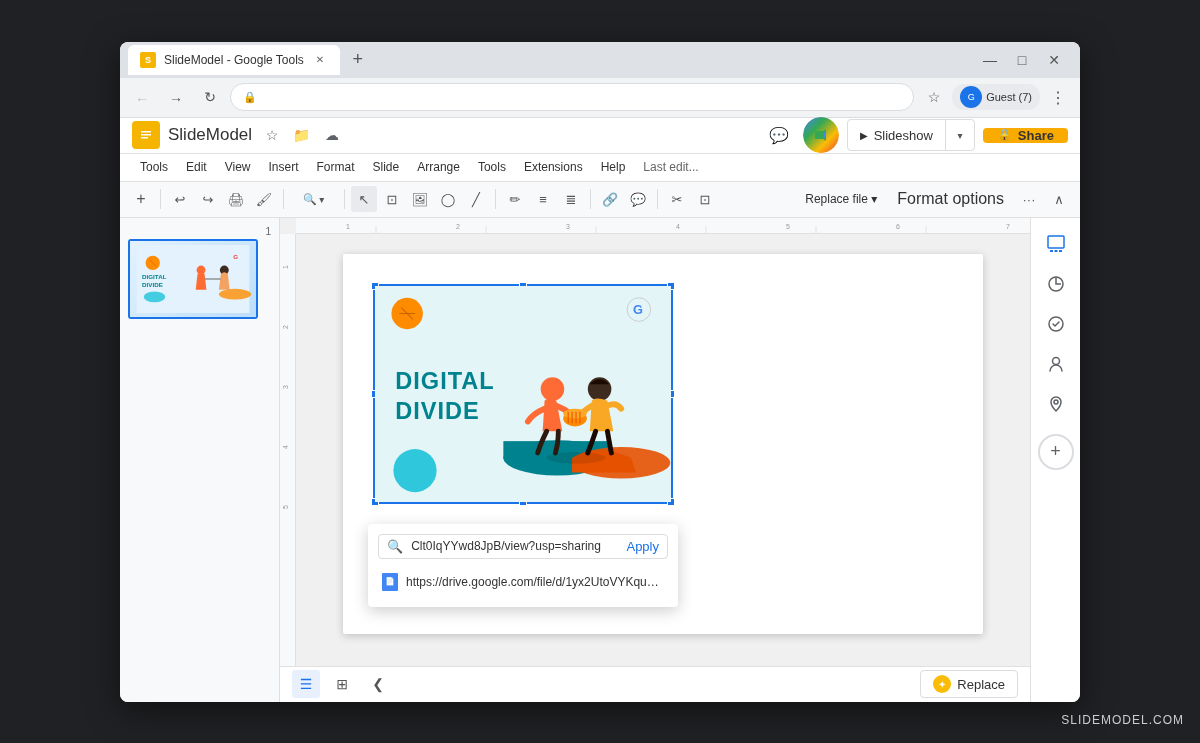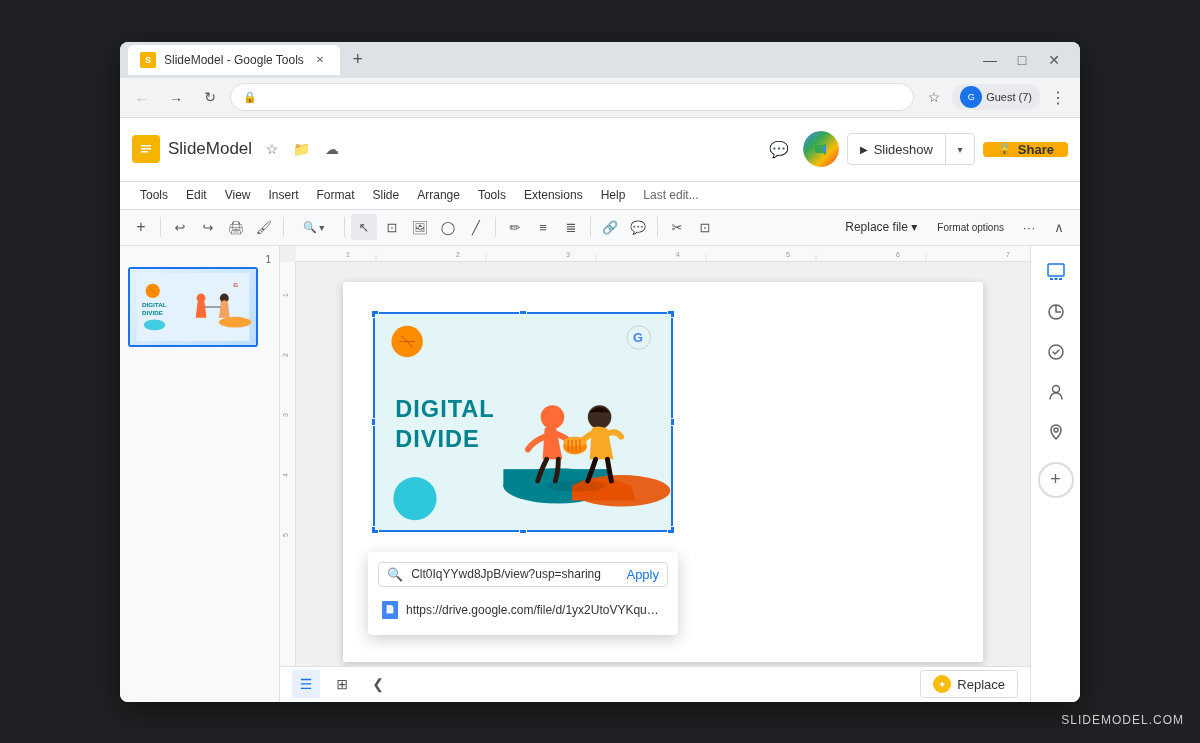--- a/index.html
+++ b/index.html
@@ -162,21 +162,21 @@
       cursor: pointer;
     }
     .guest-label {
       font-size: 11px;
       color: #333;
       white-space: nowrap;
     }
     
     .app-bar {
       background: white;
-      height: 64px;
+      height: 36px;
       display: flex;
       align-items: center;
       padding: 0 12px;
       border-bottom: 1px solid #e0e0e0;
       gap: 8px;
     }
     .app-logo {
       width: 28px;
       height: 28px;
       background: #f4b400;
@@ -360,21 +360,21 @@
       padding: 3px 8px;
       font-size: 12px;
       color: #333;
       border-radius: 3px;
       cursor: pointer;
       border: none;
       background: transparent;
     }
     .format-options-btn {
       padding: 3px 8px;
-      font-size: 10px;
+      font-size: 16px;
       color: #333;
       border-radius: 3px;
       cursor: pointer;
       border: none;
       background: transparent;
     }
     
     .main-content {
       display: flex;
       flex: 1;

